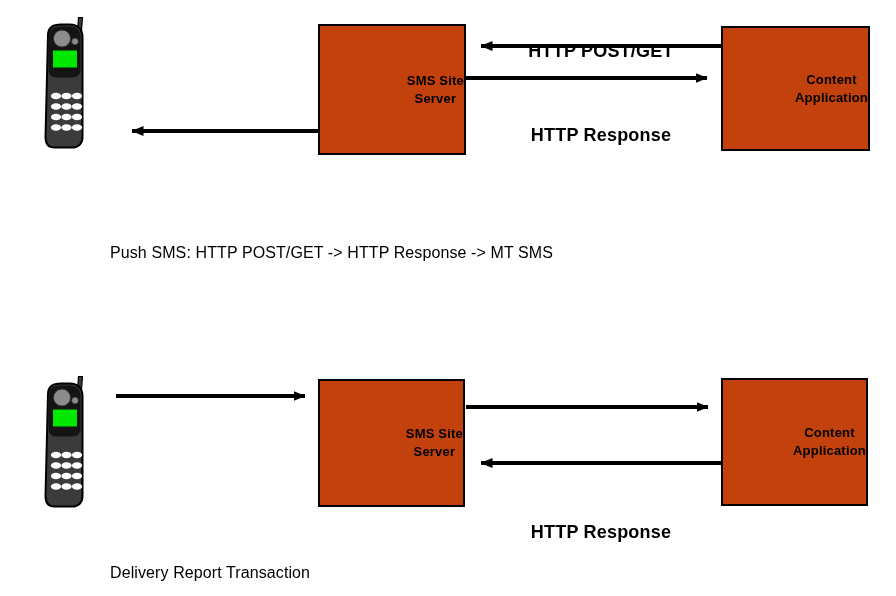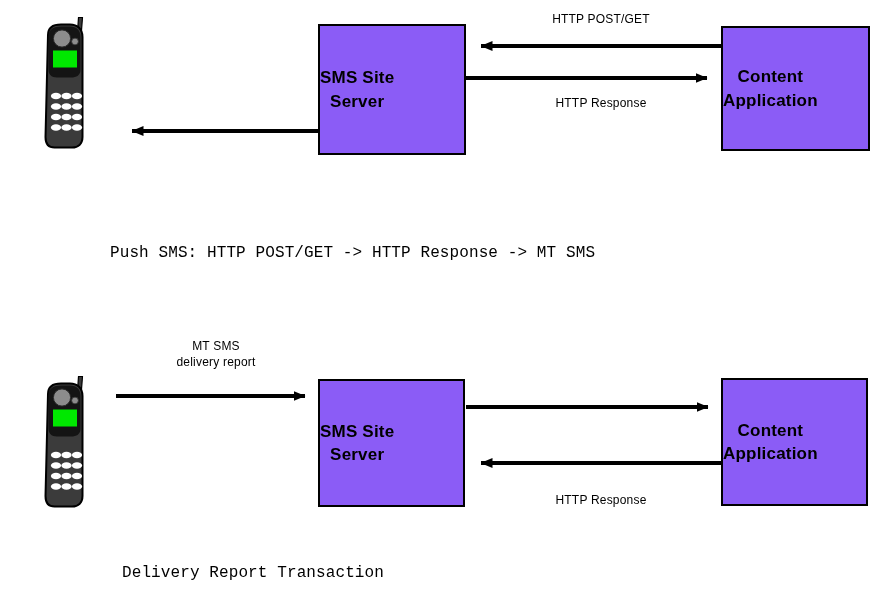--- a/index.html
+++ b/index.html
@@ -18,48 +18,48 @@
   #canvas {
     position: absolute;
     left: 0; top: 0;
     width: 896px;
     height: 596px;
   }
   .node-box {
     position: absolute;
     box-sizing: border-box;
     border: 2px solid #000000;
-    background: #8b5cf6;
+    background: #c2410c;
     display: flex;
     align-items: center;
-    justify-content: flex-start;
+    justify-content: flex-end;
     text-align: center;
     font-weight: bold;
-    font-size: 17px;
+    font-size: 13px;
     line-height: 1.38;
     letter-spacing: 0.2px;
   }
   .node-box span { display: block; }
 
   .edge-label {
     position: absolute;
-    font-weight: normal;
-    font-size: 12px;
+    font-weight: bold;
+    font-size: 18px;
     line-height: 1.30;
     text-align: center;
     letter-spacing: 0.2px;
     white-space: pre-line;
+    margin-top: 28px;
   }
   .caption {
     position: absolute;
     font-size: 16px;
     font-weight: normal;
     letter-spacing: 0.1px;
     white-space: nowrap;
-    font-family: Liberation Mono, monospace;
   }
 
   
   #arrows {
     position: absolute;
     left: 0; top: 0;
     width: 896px; height: 596px;
     pointer-events: none;
   }
 
@@ -205,21 +205,19 @@
     </div>
   </div>
 
   <div class="node-box" style="left:721px; top:378px; width:147px; height:128px;">
     <div>
       <span>Content</span>
       <span>Application</span>
     </div>
   </div>
 
-  <div class="edge-label" style="left:110px; top:339px; width:212px;">MT SMS
-delivery report</div>
 
 
   <div class="edge-label" style="left:481px; top:493px; width:240px;">HTTP Response</div>
 
-  <div class="caption" style="left:122px; top:564px;">Delivery Report Transaction</div>
+  <div class="caption" style="left:110px; top:564px;">Delivery Report Transaction</div>
 
 </div>
 
 </body></html>

